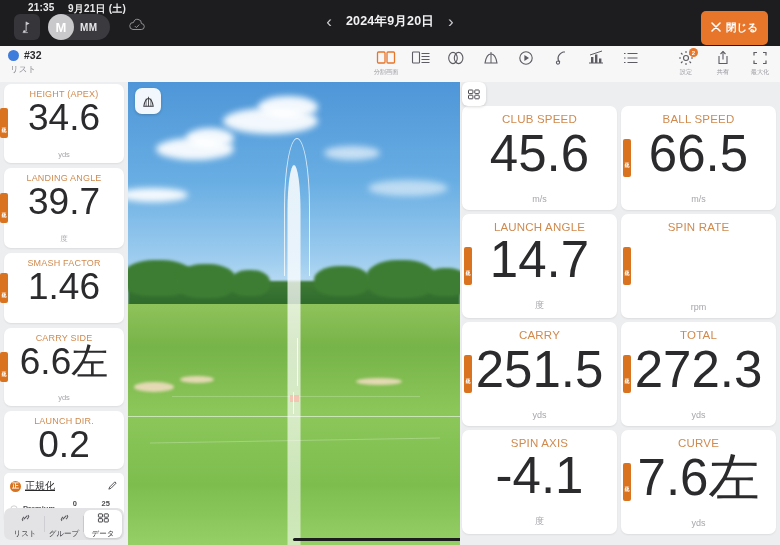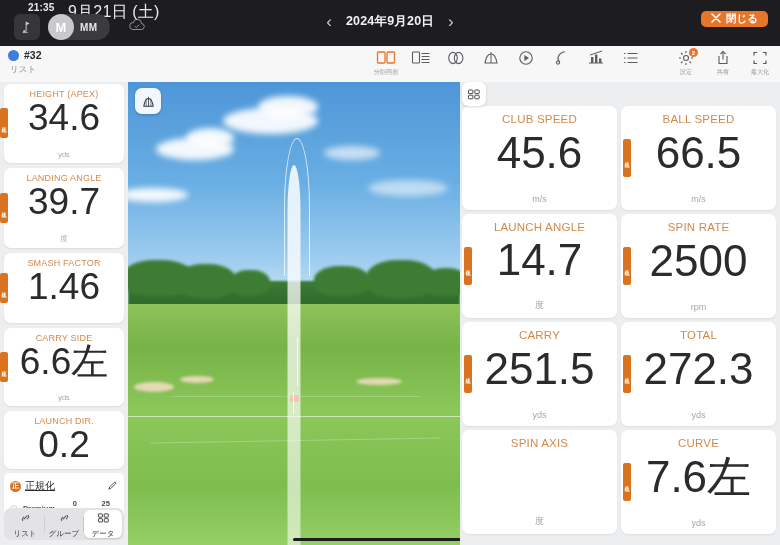--- a/index.html
+++ b/index.html
@@ -14,21 +14,21 @@
   .topbar {
     position: absolute; top: 0; left: 0; width: 780px; height: 46px;
     background: #1d1d1f; display: flex; align-items: center;
   }
   .status-time {
     position: absolute; left: 28px; top: 2px;
     color: #e9e9ea; font-size: 10px; font-weight: bold; letter-spacing: .2px;
   }
   .status-date {
     position: absolute; left: 68px; top: 2px;
-    color: #e9e9ea; font-size: 16px; font-weight: normal; letter-spacing: .2px;
+    color: #e9e9ea; font-size: 10px; font-weight: bold; letter-spacing: .2px;
   }
   .tb-left { position: absolute; left: 14px; top: 14px; display: flex; align-items: center; gap: 8px; }
   .tb-icon-box {
     width: 26px; height: 26px; border-radius: 6px; background: #35353a;
     display: flex; align-items: center; justify-content: center;
   }
   .avatar-pill {
     height: 26px; border-radius: 13px; background: #3a3a3f;
     display: flex; align-items: center; gap: 6px; padding-right: 12px;
   }
@@ -41,21 +41,21 @@
   .cloud-ico { margin-left: 10px; opacity: .75; }
 
   .date-nav {
     position: absolute; left: 0; right: 0; top: 13px; margin: 0 auto;
     width: 180px; display: flex; align-items: center; justify-content: center; gap: 14px;
   }
   .date-arrow { color: #c9c9cf; font-size: 17px; line-height: 1; cursor: pointer; }
   .date-label { color: #f2f2f4; font-size: 12.5px; font-weight: bold; letter-spacing: .2px; white-space: nowrap; }
 
   .close-btn {
-    position: absolute; right: 12px; top: 11px; height: 16px;
+    position: absolute; right: 12px; top: 11px; height: 34px;
     background: #e8762a; border-radius: 5px; color: #fff;
     display: flex; align-items: center; gap: 5px; padding: 0 10px;
     font-size: 10.5px; font-weight: bold; cursor: pointer;
   }
 
   
   .toolbar {
     position: absolute; top: 46px; left: 0; width: 780px; height: 36px;
     background: #f7f7f8;
   }
@@ -182,21 +182,21 @@
   }
 
   
   .right-col {
     position: absolute; left: 460px; top: 82px; right: 0; bottom: 0;
     background: #eceef0; padding: 2px 4px 2px 2px;
   }
   .rgrid { display: grid; grid-template-columns: 1fr 1fr; gap: 4px; text-align: center; }
   .rgrid .mcard { margin-bottom: 0; padding: 7px 4px 6px 4px; min-height: 104px; justify-content: space-between; }
   .rgrid .mlabel { font-size: 11.5px; }
-  .rgrid .mvalue { font-size: 44px; }
+  .rgrid .mvalue { font-size: 51px; }
   .rgrid .munit { font-size: 9px; }
   .rgrid .tab { width: 8px; height: 38px; left: 2px; }
   .right-btn {
     position: absolute; left: 2px; top: -0px; width: 24px; height: 24px;
     background: #fff; border-radius: 6px;
     display: flex; align-items: center; justify-content: center; cursor: pointer;
     box-shadow: 0 1px 3px rgba(0,0,0,.15); z-index: 4;
   }
   .right-spacer { height: 22px; }
 </style>
@@ -517,40 +517,40 @@
       <div class="mcard">
         <div class="tab">正規化</div>
         <div class="mlabel">LAUNCH ANGLE</div>
         <div class="mvalue">14.7</div>
         <div class="munit">度</div>
       </div>
 
       <div class="mcard">
         <div class="tab">正規化</div>
         <div class="mlabel">SPIN RATE</div>
-        <div class="mvalue">2500</div>
         <div class="munit">rpm</div>
       </div>
 
       <div class="mcard">
         <div class="tab">正規化</div>
         <div class="mlabel">CARRY</div>
         <div class="mvalue">251.5</div>
         <div class="munit">yds</div>
       </div>
 
       <div class="mcard">
         <div class="tab">正規化</div>
         <div class="mlabel">TOTAL</div>
         <div class="mvalue">272.3</div>
         <div class="munit">yds</div>
       </div>
 
       <div class="mcard">
         <div class="mlabel">SPIN AXIS</div>
+        <div class="mvalue">-4.1</div>
         <div class="munit">度</div>
       </div>
 
       <div class="mcard">
         <div class="tab">正規化</div>
         <div class="mlabel">CURVE</div>
         <div class="mvalue">7.6左</div>
         <div class="munit">yds</div>
       </div>
 

